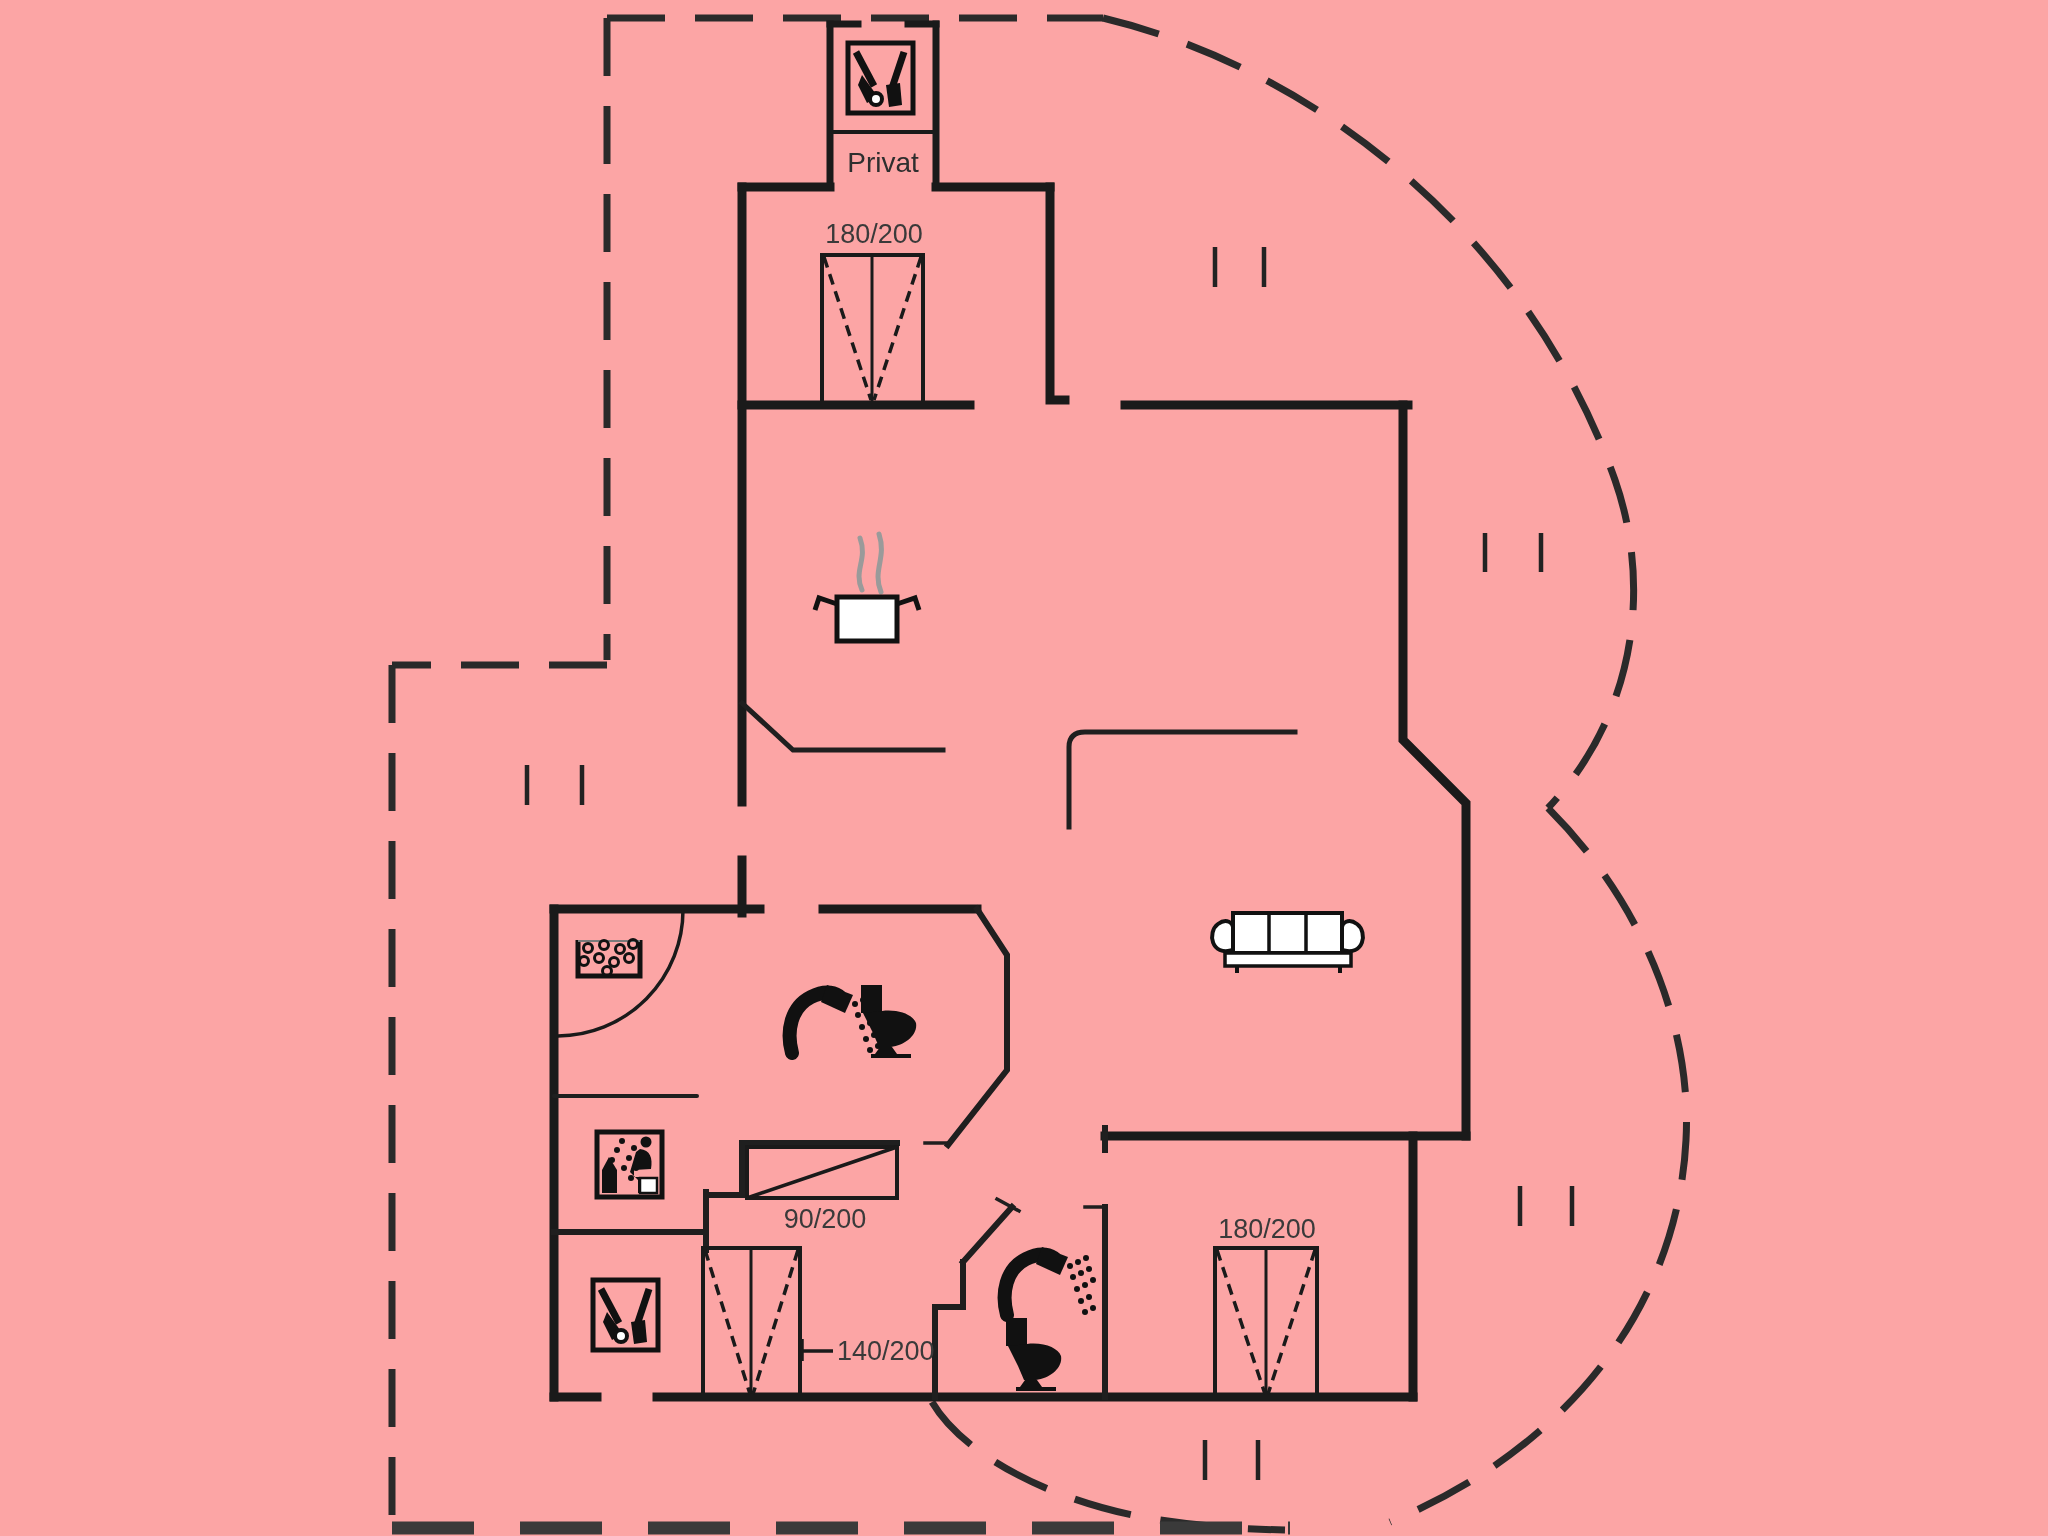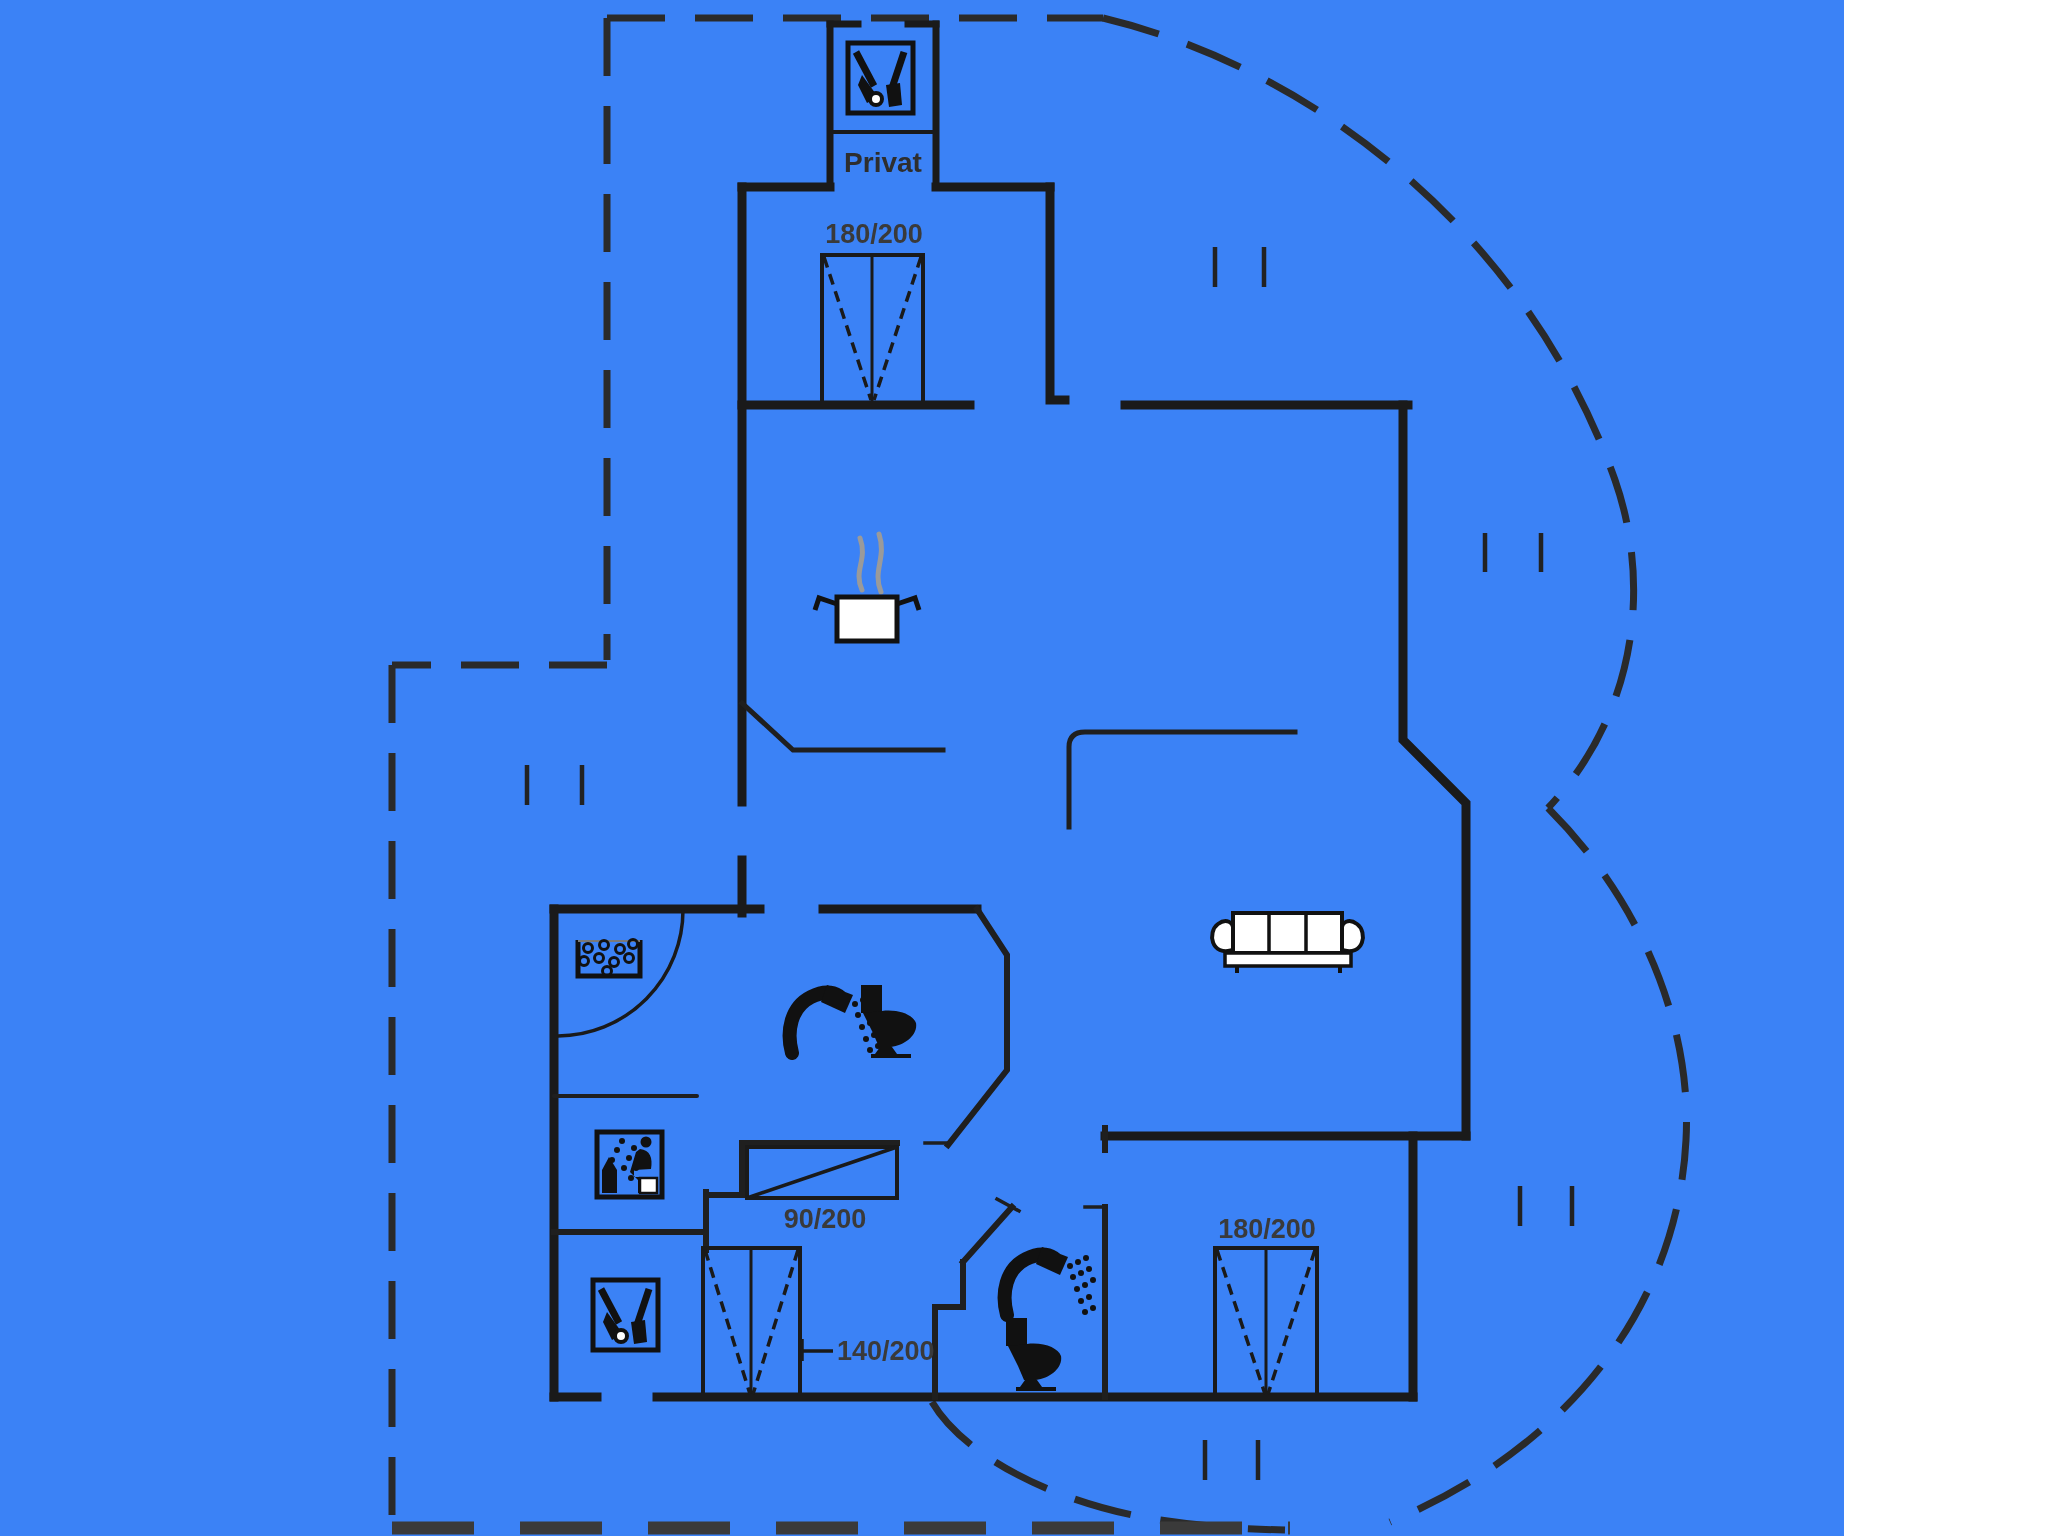--- a/index.html
+++ b/index.html
@@ -1,17 +1,17 @@
 <!DOCTYPE html>
 <html><head>
 <meta charset="utf-8">
 <style>
   html,body{margin:0;padding:0;background:#ffffff;}
-  .page{position:relative;width:1844px;height:1536px;background:#3b82f6;overflow:hidden;
-        font-family:"Liberation Sans", sans-serif;font-weight:bold;}
+  .page{position:relative;width:2048px;height:1536px;background:#fca5a5;overflow:hidden;
+        font-family:"Liberation Sans", sans-serif;}
   svg{display:block;}
   text{font-family:"Liberation Sans", sans-serif;fill:#3a3a3a;}
   .dim-label{font-size:27px;letter-spacing:0px;}
   .privat-label{font-size:28px;fill:#2e2e2e;}
 </style>
 </head>
 <body>
 
 <div class="page">
 <svg width="2048" height="1536" viewBox="0 0 2048 1536">

